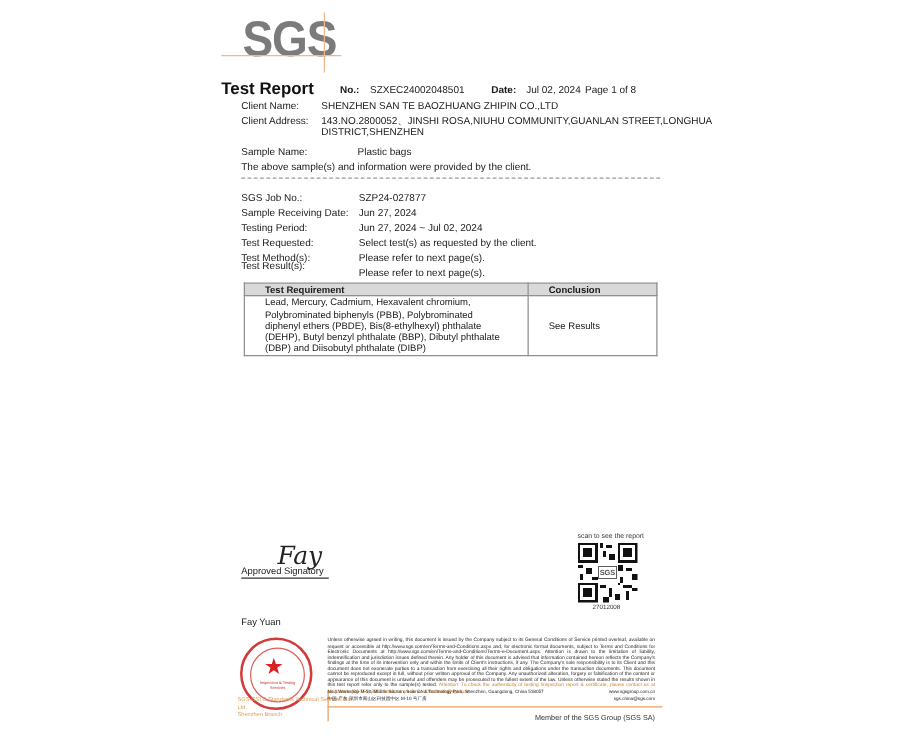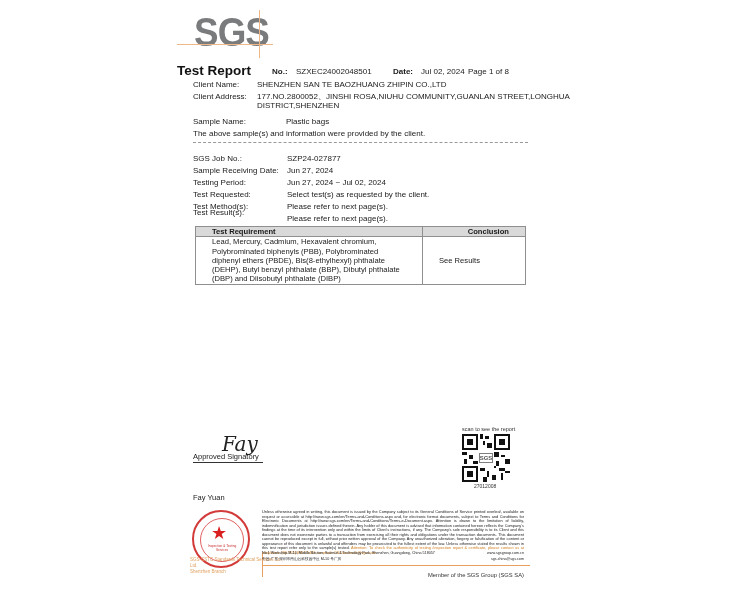--- a/index.html
+++ b/index.html
@@ -24,21 +24,21 @@
   .val { left:257px; }
   .val2 { left:287px; }
 
   .dashed { left:193px; top:142px; width:335px; border-top:1px dashed #999; }
 
   
   table.req { position:absolute; left:195px; top:226px; width:331px; border-collapse:collapse;
               font-size:7.6px; line-height:9.3px; }
   table.req td, table.req th { border:1px solid #8f8f8f; padding:0 16px; vertical-align:middle; }
   table.req th { background:#d9d9d9; font-weight:bold; text-align:left; height:9px; }
-  table.req th.c { text-align:right; width:70px; }
+  table.req th.c { text-align:left; width:70px; }
   table.req td.c { }
 
   .sig-block { left:193px; top:411px; font-size:7.5px; line-height:9px; }
   .sig-script { left:222px; top:432px; font-family:"DejaVu Serif", serif; font-style:italic;
                 font-size:20px; color:#222; }
   .sig-line { left:193px; top:462px; width:70px; height:1px; background:#333; }
 
   .qr-cap { left:462px; top:426px; font-size:5.5px; color:#333; }
   .qr { left:462px; top:434px; width:48px; height:48px; }
   .qr-num { left:474px; top:483px; font-size:5px; color:#333; }
@@ -69,21 +69,21 @@
 <div class="abs title">Test Report</div>
 <div class="abs hdr-lbl" style="left:272px">No.:</div>
 <div class="abs hdr-val" style="left:296px">SZXEC24002048501</div>
 <div class="abs hdr-lbl" style="left:393px">Date:</div>
 <div class="abs hdr-val" style="left:421px">Jul 02, 2024</div>
 <div class="abs hdr-val" style="left:468px">Page 1 of 8</div>
 
 <div class="abs f8 lbl" style="top:80px">Client Name:</div>
 <div class="abs f8 val" style="top:80px">SHENZHEN SAN TE BAOZHUANG ZHIPIN CO.,LTD</div>
 <div class="abs f8 lbl" style="top:92px">Client Address:</div>
-<div class="abs f8 val" style="top:92px">177.NO.2800052、JINSHI ROSA,NIUHU COMMUNITY,GUANLAN STREET,LONGHUA</div>
+<div class="abs f8 val" style="top:92px">143.NO.2800052、JINSHI ROSA,NIUHU COMMUNITY,GUANLAN STREET,LONGHUA</div>
 <div class="abs f8 val" style="top:101px">DISTRICT,SHENZHEN</div>
 
 <div class="abs f8 lbl" style="top:117px">Sample Name:</div>
 <div class="abs f8" style="top:117px;left:286px">Plastic bags</div>
 <div class="abs f8 lbl" style="top:129px">The above sample(s) and information were provided by the client.</div>
 <div class="abs dashed"></div>
 
 <div class="abs f8 lbl" style="top:154px">SGS Job No.:</div>
 <div class="abs f8 val2" style="top:154px">SZP24-027877</div>
 <div class="abs f8 lbl" style="top:166px">Sample Receiving Date:</div>

